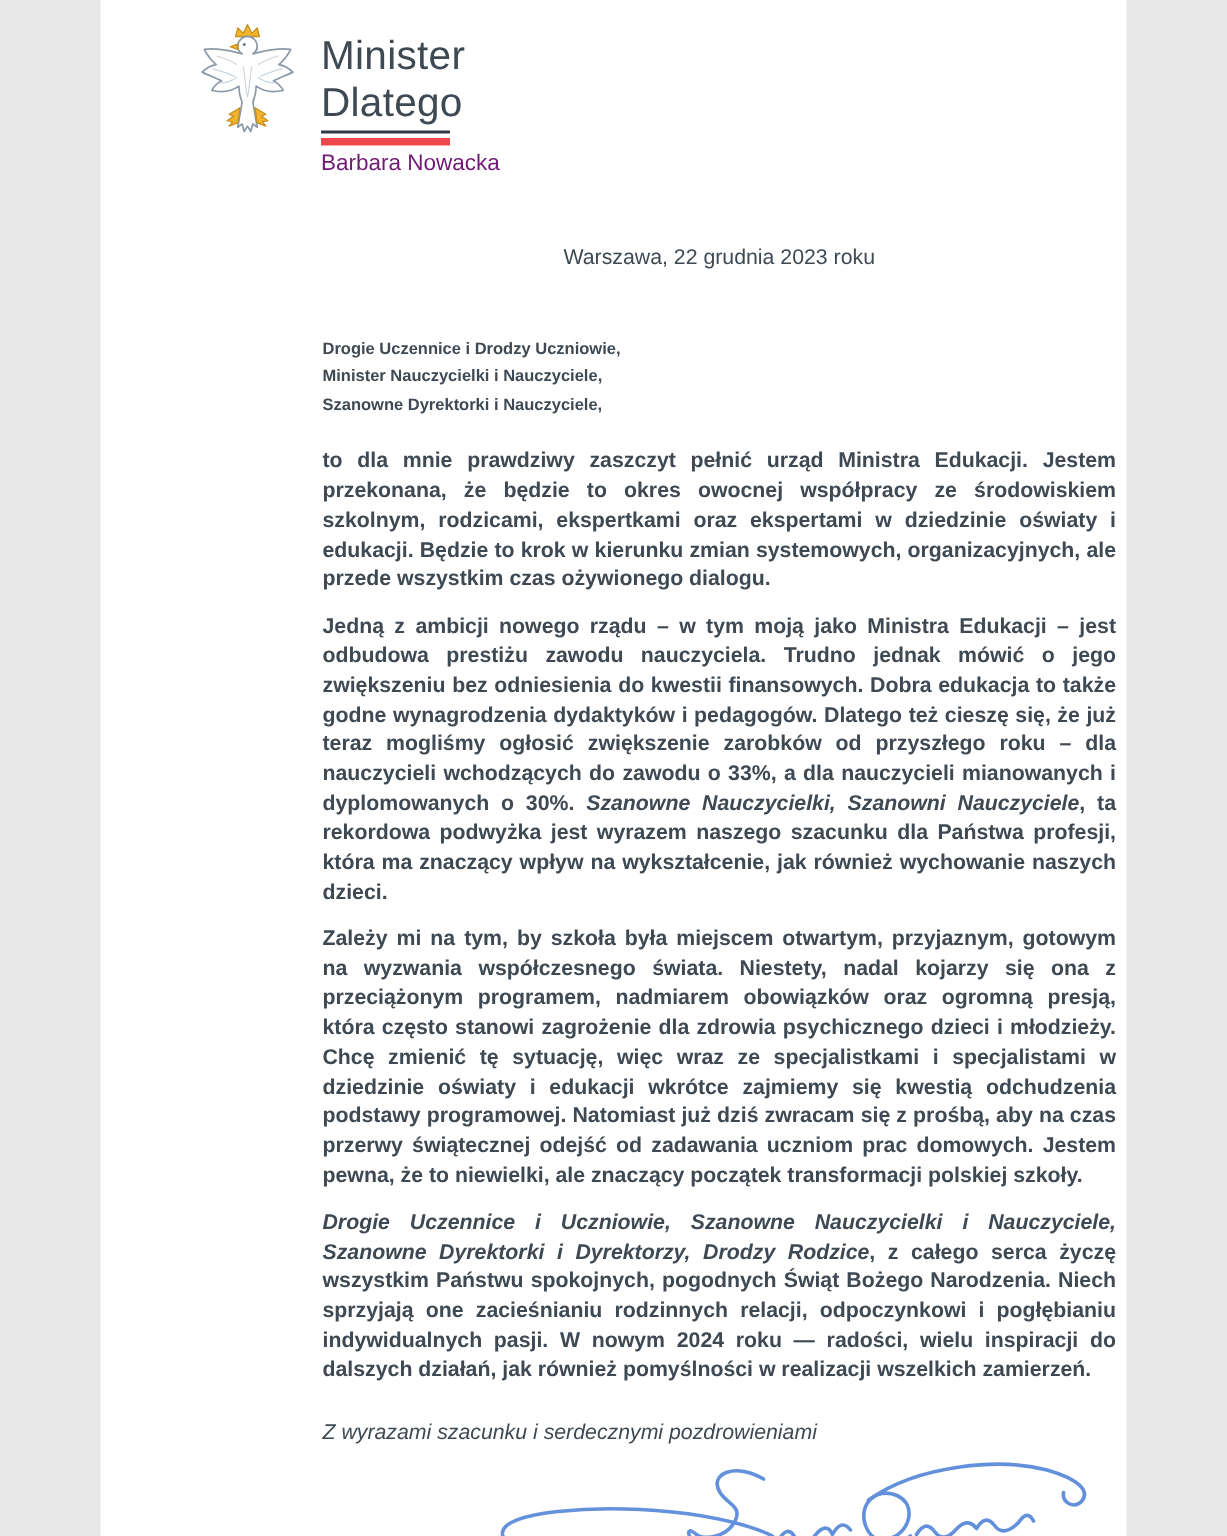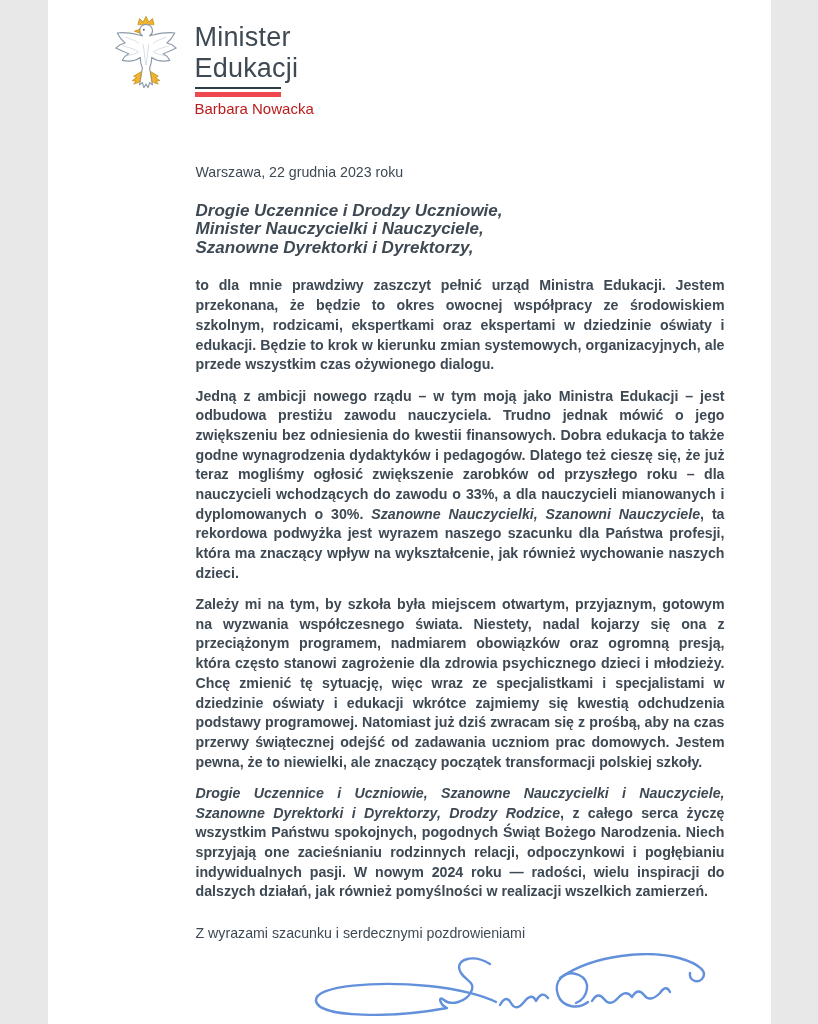--- a/index.html
+++ b/index.html
@@ -4,48 +4,47 @@
 <style>
   html,body { margin:0; padding:0; background:#e8e8e8; }
   .page {
     position: relative;
     width: 684px; height: 1024px;
     margin: 0 auto;
     background: #ffffff;
     font-family: "Liberation Sans", sans-serif;
     color: #3e4953;
     overflow: hidden;
-    padding-left: 39px;
   }
   
   .emblem { position:absolute; left:62px; top:14px; width:72px; height:84px; }
   .lh-title {
     position:absolute; left:147px; top:22px;
     font-size:27px; line-height:31px; font-weight:400;
     letter-spacing:.2px; color:#3e4953;
   }
   .lh-rule { position:absolute; left:147px; width:86px; }
   .lh-rule-dark { top:87px; height:2px; background:#2e3a46; }
   .lh-rule-red  { top:92px; height:5px; background:#ef474d; }
-  .lh-sender { position:absolute; left:147px; top:100px; font-size:15px; color:#b91c1c; }
+  .lh-sender { position:absolute; left:147px; top:100px; font-size:15px; color:#701a75; }
 
   
   .content {
     position:absolute; left:148px; top:163px; width:529px;
     font-size:14.2px; line-height:19.7px; color:#3e4953;
   }
-  .dateline { margin:0 0 19px 0; }
+  .dateline { margin:0 0 41px 0;text-align:center; }
   .salutation {
-    font-weight:bold; font-style:italic;
-    font-size:17px; line-height:18.6px;
+    font-weight:bold; 
+    font-size:11px; line-height:18.6px;
     margin:0 0 19px 0;
   }
   .para { text-align:justify; margin:0 0 11.5px 0;font-weight:bold; }
   .para em { font-style:italic; }
-  .closing { margin:22px 0 4px 0; }
+  .closing { font-style:italic; margin:22px 0 4px 0; }
   .signature { display:block; margin:4px 0 0 68px; }
 </style>
 </head>
 <body>
 
 <div class="page">
 
   <div>
     <svg class="emblem" viewBox="0 0 100 112" aria-hidden="true">
       <g stroke-linejoin="round" stroke-linecap="round">
@@ -73,34 +72,34 @@
 
         <circle cx="47" cy="19.5" r="1.3" fill="#55626f"></circle>
 
         <path d="M43 78 L33 84 L37 86 L31 90 L36 91 L33 95 L41 92 Z" fill="#f2b42c" stroke="#c6921f" stroke-width="1.2"></path>
         <path d="M57 78 L67 84 L63 86 L69 90 L64 91 L67 95 L59 92 Z" fill="#f2b42c" stroke="#c6921f" stroke-width="1.2"></path>
       </g>
     </svg>
 
     <div class="lh-title">
       <div>Minister</div>
-      <div>Edukacji</div>
+      <div>Dlatego</div>
     </div>
     <div class="lh-rule lh-rule-dark"></div>
     <div class="lh-rule lh-rule-red"></div>
     <div class="lh-sender">Barbara Nowacka</div>
   </div>
 
   <div class="content">
     <p class="dateline">Warszawa, 22 grudnia 2023 roku</p>
 
     <div class="salutation">
         <div>Drogie Uczennice i Drodzy Uczniowie,</div>
         <div>Minister Nauczycielki i Nauczyciele,</div>
-        <div>Szanowne Dyrektorki i Dyrektorzy,</div>
+        <div>Szanowne Dyrektorki i Nauczyciele,</div>
       </div>
 
     <div>
         <p class="para"><span>to dla mnie prawdziwy zaszczyt pełnić urząd Ministra Edukacji. Jestem przekonana, że będzie to okres owocnej współpracy ze środowiskiem szkolnym, rodzicami, ekspertkami oraz ekspertami w dziedzinie oświaty i edukacji. Będzie to krok w kierunku zmian systemowych, organizacyjnych, ale przede wszystkim czas ożywionego dialogu.</span></p>
         <p class="para"><span>Jedną z ambicji nowego rządu – w tym moją jako Ministra Edukacji – jest odbudowa prestiżu zawodu nauczyciela. Trudno jednak mówić o jego zwiększeniu bez odniesienia do kwestii finansowych. Dobra edukacja to także godne wynagrodzenia dydaktyków i pedagogów. Dlatego też cieszę się, że już teraz mogliśmy ogłosić zwiększenie zarobków od przyszłego roku – dla nauczycieli wchodzących do zawodu o 33%, a dla nauczycieli mianowanych i dyplomowanych o 30%. </span><em>Szanowne Nauczycielki, Szanowni Nauczyciele</em><span>, ta rekordowa podwyżka jest wyrazem naszego szacunku dla Państwa profesji, która ma znaczący wpływ na wykształcenie, jak również wychowanie naszych dzieci.</span></p>
         <p class="para"><span>Zależy mi na tym, by szkoła była miejscem otwartym, przyjaznym, gotowym na wyzwania współczesnego świata. Niestety, nadal kojarzy się ona z przeciążonym programem, nadmiarem obowiązków oraz ogromną presją, która często stanowi zagrożenie dla zdrowia psychicznego dzieci i młodzieży. Chcę zmienić tę sytuację, więc wraz ze specjalistkami i specjalistami w dziedzinie oświaty i edukacji wkrótce zajmiemy się kwestią odchudzenia podstawy programowej. Natomiast już dziś zwracam się z prośbą, aby na czas przerwy świątecznej odejść od zadawania uczniom prac domowych. Jestem pewna, że to niewielki, ale znaczący początek transformacji polskiej szkoły.</span></p>
         <p class="para"><em>Drogie Uczennice i Uczniowie, Szanowne Nauczycielki i Nauczyciele, Szanowne Dyrektorki i Dyrektorzy, Drodzy Rodzice</em><span>, z całego serca życzę wszystkim Państwu spokojnych, pogodnych Świąt Bożego Narodzenia. Niech sprzyjają one zacieśnianiu rodzinnych relacji, odpoczynkowi i pogłębianiu indywidualnych pasji. W nowym 2024 roku — radości, wielu inspiracji do dalszych działań, jak również pomyślności w realizacji wszelkich zamierzeń.</span></p>
       </div>
 
     <p class="closing">Z wyrazami szacunku i serdecznymi pozdrowieniami</p>

